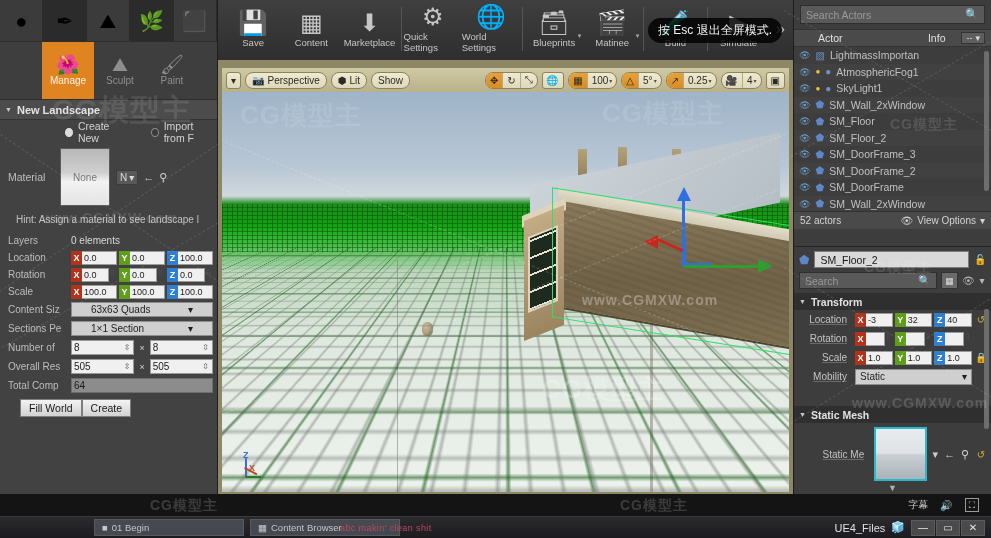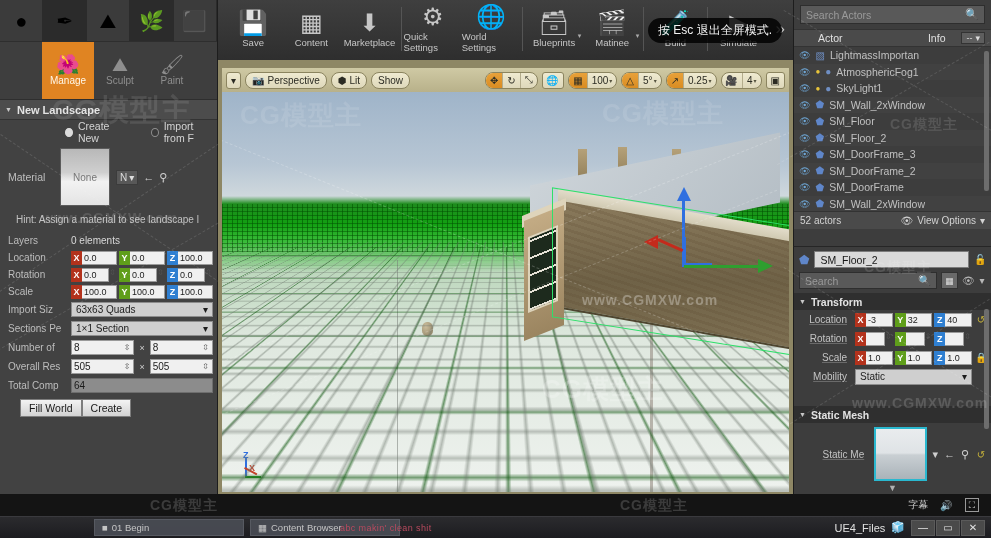--- a/index.html
+++ b/index.html
@@ -92,21 +92,21 @@
   .vec-in {
     flex: 1; background: #f0f0f0; color: #1b1b1b; font-size: 9px;
     display: flex; align-items: center; padding-left: 2px;
     border: 1px solid #9a9a9a; border-left: none; overflow: hidden;
   }
   .spin { margin-left: auto; font-size: 8px; color: #555; padding-right: 1px; }
 
   .combo {
     flex: 1; height: 15px; background: #cfcfcf; border: 1px solid #8d8d8d;
     color: #1d1d1d; font-size: 10px; display: flex; align-items: center;
-    padding: 0 4px; justify-content: space-between;
+    padding: 0 19px; justify-content: space-between;
   }
   .numbox {
     height: 15px; background: #f0f0f0; border: 1px solid #9a9a9a;
     color: #1b1b1b; font-size: 10px; display: flex; align-items: center;
     padding: 0 2px; flex: 1; justify-content: space-between;
   }
   .readonly { background: #8c8c8c; color: #1b1b1b; border-color: #6e6e6e; }
   .times { font-size: 9px; color: #cfcfcf; padding: 0 2px; }
 
   .btn-row { display: flex; justify-content: flex-start; padding: 4px 8px; margin-left: 12px; }
@@ -568,21 +568,21 @@
             <span class="vec-in">100.0</span>
           </div>
         <div class="vec-item">
             <span class="vec-ax ax-z">Z</span>
             <span class="vec-in">100.0</span>
           </div>
       </div>
     </div>
 
     <div class="prop-row" style="height:19px">
-      <span class="prop-lbl">Import Siz</span>
+      <span class="prop-lbl">Content Siz</span>
       <div class="combo">
         <span>63x63 Quads</span>
         <span>▾</span>
       </div>
     </div>
 
     <div class="prop-row" style="height:19px">
       <span class="prop-lbl">Sections Pe</span>
       <div class="combo">
         <span>1×1 Section</span>

